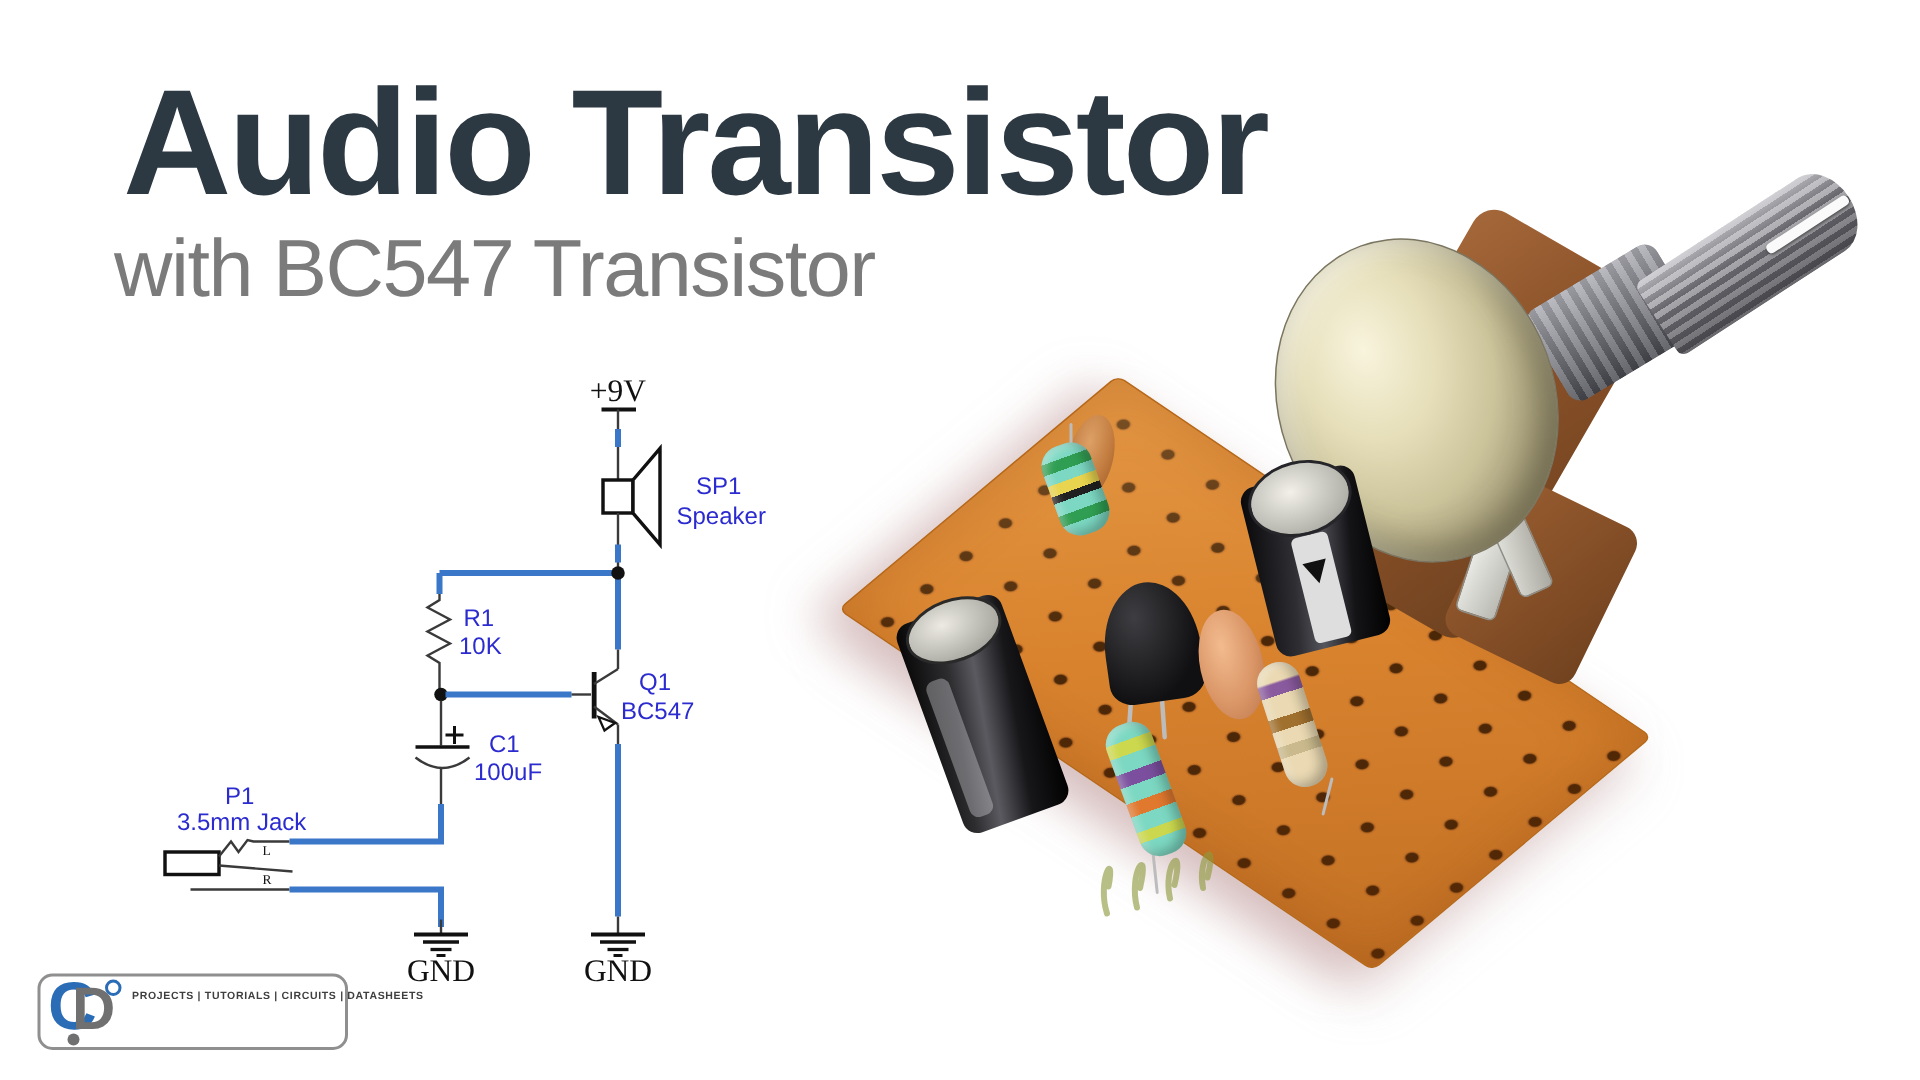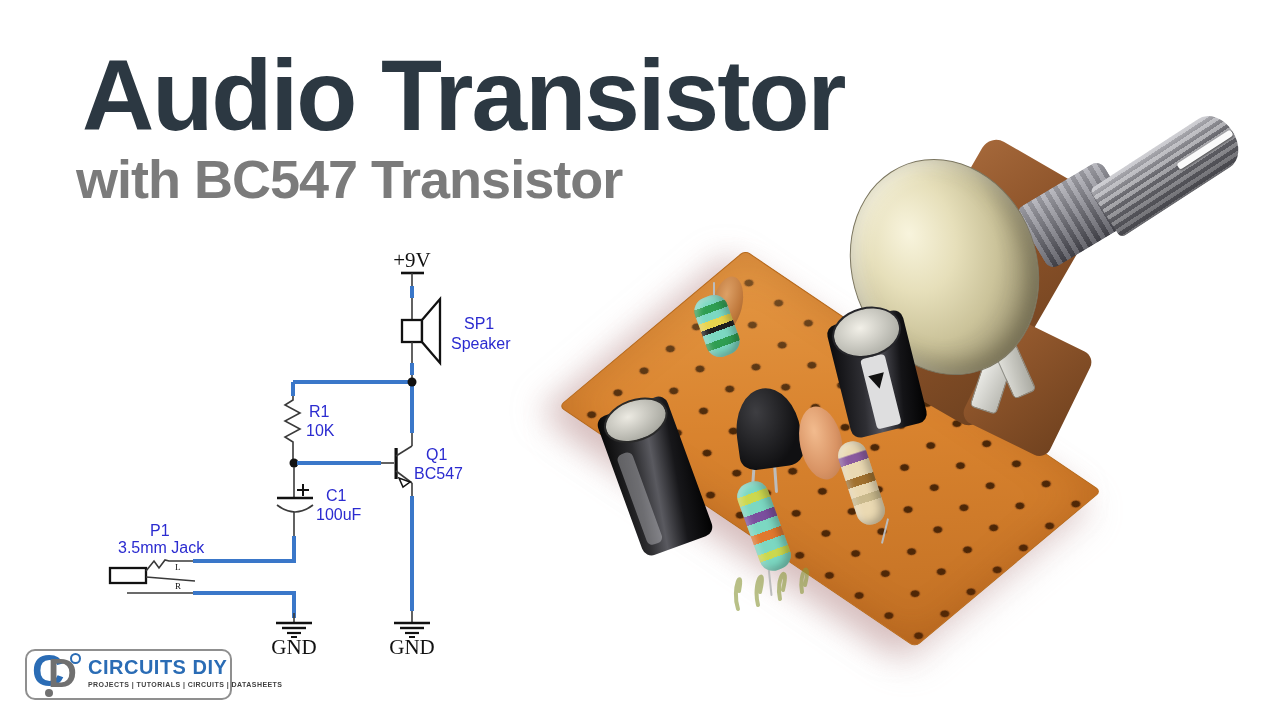--- a/index.html
+++ b/index.html
@@ -8,21 +8,21 @@
     background:#ffffff;font-family:"Liberation Sans",sans-serif;
   }
   
   .title{
     position:absolute;left:82px;top:45px;
     font-size:100px;font-weight:800;letter-spacing:-2px;line-height:1;
     color:#2c3842;white-space:nowrap;
   }
   .subtitle{
     position:absolute;left:76px;top:152px;
-    font-size:54px;font-weight:700;letter-spacing:-1px;line-height:1;
+    font-size:54px;font-weight:400;letter-spacing:-1px;line-height:1;
     color:#7b7b7b;white-space:nowrap;
   }
   
   .schematic{position:absolute;left:85px;top:240px;width:440px;height:420px;}
   .schematic text{font-family:"Liberation Sans",sans-serif;}
   .lbl{font-size:16px;fill:#2b2bd0;}
   .ser{font-family:"Liberation Serif",serif !important;font-size:21px;fill:#111;}
   .tiny{font-family:"Liberation Serif",serif !important;font-size:9px;fill:#111;}
   .wire{stroke:#3a77c9;stroke-width:4;fill:none;}
   .thin{stroke:#3a3a3a;stroke-width:1.6;fill:none;}
@@ -307,16 +307,15 @@
 </div>
 
 <div class="logo-box">
   <div class="monogram">
     <span class="mono-c">C</span>
     <span class="mono-d">D</span>
     <span class="mono-ring"></span>
     <span class="mono-dot"></span>
   </div>
   <div class="logo-text">
-    <div class="wordmark">CIRCUITS DIY</div>
     <div class="tagline">PROJECTS | TUTORIALS | CIRCUITS | DATASHEETS</div>
   </div>
 </div>
 
 </body></html>

